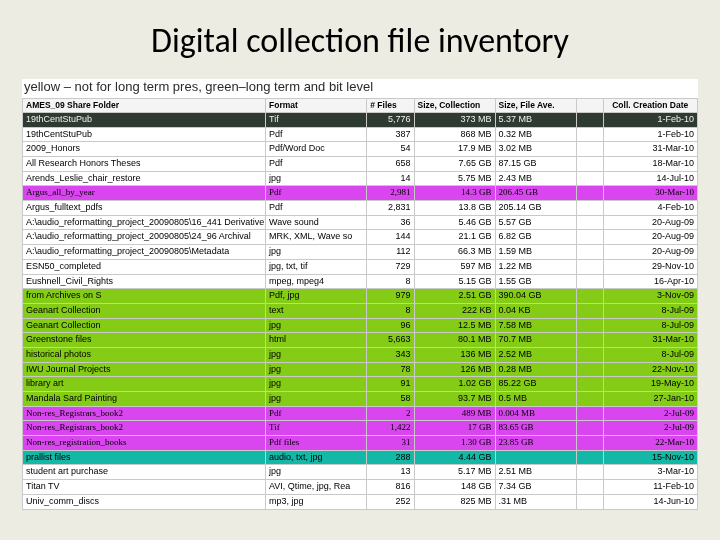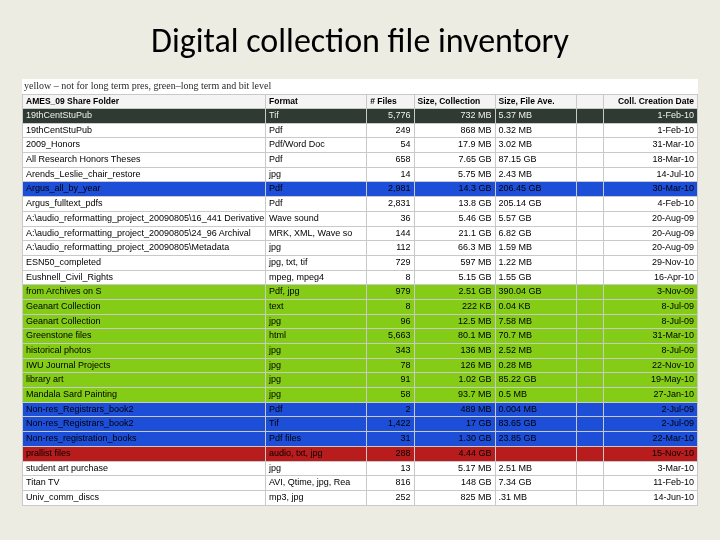--- a/index.html
+++ b/index.html
@@ -26,22 +26,21 @@
   }
   .sheet {
     background: #fff;
     font-size: 9px;
     line-height: 1.3;
     color: #000;
   }
   .legend {
     color: #2a2a2a;
     padding: 0 20px 2px 2px;
-    font-size: 10px;
-    font-family: Liberation Serif, serif;
+    font-size: 13px;
   }
   table {
     width: 100%;
     border-collapse: collapse;
     table-layout: fixed;
     padding-left: 23px;
   }
   th, td {
     border: 1px solid #c9c9c9;
     padding: 1px 3px;
@@ -59,23 +58,23 @@
   }
   col.c-name   { width: 36%; }
   col.c-format { width: 15%; }
   col.c-files  { width: 7%;  }
   col.c-size   { width: 12%; }
   col.c-ave    { width: 12%; }
   col.c-blank  { width: 4%;  }
   col.c-date   { width: 14%; }
   td.num { text-align: right; }
   tr.hl-dark  td { background: #2f3b32; color: #f0f0ec; }
-  tr.hl-green td { background: #1d4ed8; color: #000; }
+  tr.hl-green td { background: #d946ef; color: #000; font-family: Liberation Serif, serif; }
   tr.hl-yellow td { background: #84cc16; color: #000; }
-  tr.hl-yellow2 td { background: #b91c1c; color: #000; }
+  tr.hl-yellow2 td { background: #14b8a6; color: #000; }
 </style>
 </head>
 <body>
 
 <div class="slide">
   <h1 class="title">Digital collection file inventory</h1>
 
   <div class="sheet">
     <div class="legend">yellow – not for long term pres, green–long term and bit level</div>
     <table>
@@ -89,37 +88,37 @@
           <col class="c-date">
       </colgroup>
       <thead>
         <tr>
           <th>AMES_09 Share Folder</th>
           <th>Format</th>
           <th style="text-align:left"># Files</th>
           <th>Size, Collection</th>
           <th>Size, File Ave.</th>
           <th></th>
-          <th style="text-align:right">Coll. Creation Date</th>
+          <th style="text-align:center">Coll. Creation Date</th>
         </tr>
       </thead>
       <tbody id="tbody">
           <tr class="hl-dark">
             <td>19thCentStuPub</td>
             <td>Tif</td>
             <td class="num">5,776</td>
-            <td class="num">732 MB</td>
+            <td class="num">373 MB</td>
             <td>5.37 MB</td>
             <td></td>
             <td class="num">1-Feb-10</td>
           </tr>
           <tr>
             <td>19thCentStuPub</td>
             <td>Pdf</td>
-            <td class="num">249</td>
+            <td class="num">387</td>
             <td class="num">868 MB</td>
             <td>0.32 MB</td>
             <td></td>
             <td class="num">1-Feb-10</td>
           </tr>
           <tr>
             <td>2009_Honors</td>
             <td>Pdf/Word Doc</td>
             <td class="num">54</td>
             <td class="num">17.9 MB</td>

